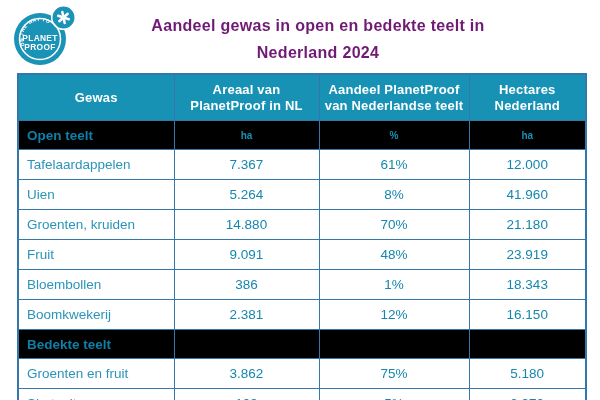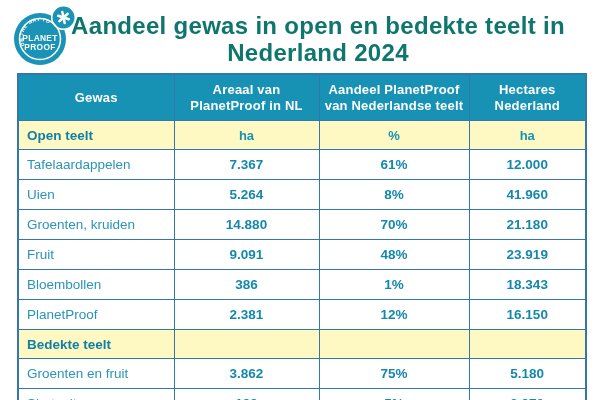--- a/index.html
+++ b/index.html
@@ -12,23 +12,23 @@
   .page { position:relative; width:600px; height:400px; }
 
   .logo {
     position:absolute; left:12px; top:4px;
     width:66px; height:64px;
   }
 
   .title {
     position:absolute; left:44px; right:8px; top:12px;
     text-align:center;
-    color:#0f766e;
+    color:#701a75;
     font-weight:bold;
-    font-size:24px;
+    font-size:16px;
     line-height:27px;
     letter-spacing:0.3px;
   }
 
   table.crops {
     position:absolute; left:17px; top:73px;
     width:568px;
     border-collapse:collapse;
     table-layout:fixed;
     border:2px solid #3478ab;
@@ -43,35 +43,35 @@
     font-size:13px;
     font-weight:bold;
     letter-spacing:0.2px;
     height:41px;
     text-align:center;
     vertical-align:middle;
     white-space:pre-line;
     line-height:16px;
     padding:2px 2px;
   }
-  tr.section td { background:#fef9c3; height:26px; }
+  tr.section td { background:#000000; height:26px; }
   tr.section td.label {
     color:#0f7fa8; font-weight:bold; font-size:13.5px;
     text-align:left; padding-left:8px;
   }
   tr.section td.val {
-    color:#1792b5; font-weight:bold; font-size:13px; text-align:center;
+    color:#1792b5; font-weight:bold; font-size:10px; text-align:center;
   }
   tr.data td { background:#ffffff; height:27px; }
   tr.data td.label {
     color:#2a94b8; font-weight:normal; font-size:13.5px;
     text-align:left; padding-left:8px;
   }
   tr.data td.val {
-    color:#1587ad; font-weight:bold; font-size:13.5px; text-align:center;
+    color:#1587ad; font-weight:normal; font-size:13.5px; text-align:center;
   }
 </style>
 </head>
 <body>
 
 <div class="page">
 
   <svg class="logo" viewBox="0 0 66 64" aria-hidden="true">
     <circle cx="28" cy="35" r="26" fill="#1a93b6"></circle>
     <circle cx="51.5" cy="13.5" r="11.8" fill="#1a93b6" stroke="#ffffff" stroke-width="1.6"></circle>
@@ -145,21 +145,21 @@
           <td class="val">48%</td>
           <td class="val">23.919</td>
         </tr>
         <tr class="data">
           <td class="label">Bloembollen</td>
           <td class="val">386</td>
           <td class="val">1%</td>
           <td class="val">18.343</td>
         </tr>
         <tr class="data">
-          <td class="label">PlanetProof</td>
+          <td class="label">Boomkwekerij</td>
           <td class="val">2.381</td>
           <td class="val">12%</td>
           <td class="val">16.150</td>
         </tr>
         <tr class="section">
           <td class="label">Bedekte teelt</td>
           <td class="val"></td>
           <td class="val"></td>
           <td class="val"></td>
         </tr>

